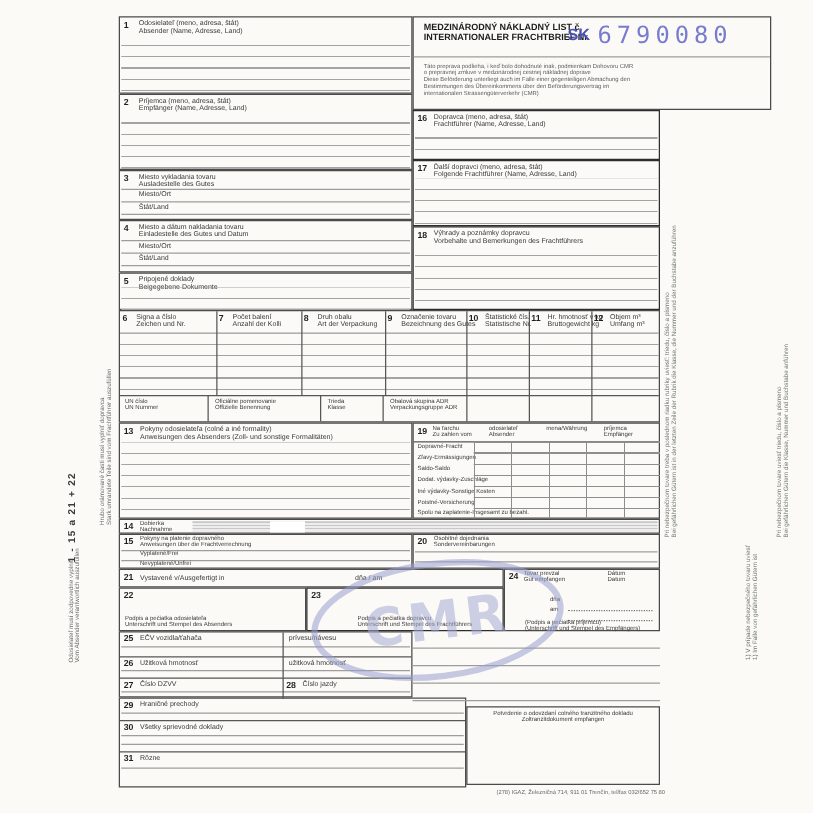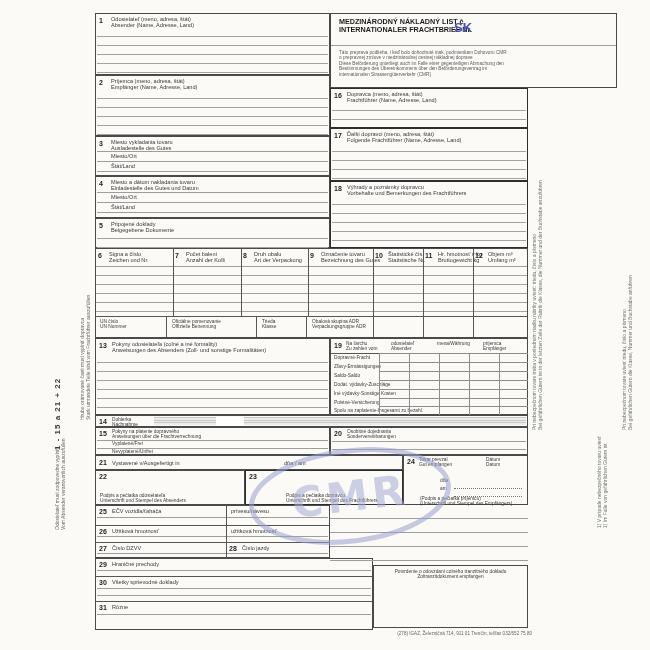--- a/index.html
+++ b/index.html
@@ -75,20 +75,21 @@
       <span class="num" style="left:3px;top:3px">5</span>
       <div class="lbl" style="left:15px;top:2px">Pripojené doklady
 Beigegebene Dokumente</div>
       <div class="ruled" style="left:1px;right:1px;top:11px;height:18px"></div>
     </div>
 
     <div class="bx" style="left:235px;top:0;width:287px;height:75px">
       <div class="title" style="left:8px;top:4px">MEDZINÁRODNÝ NÁKLADNÝ LIST č.
 INTERNATIONALER FRACHTBRIEF Nr.</div>
       <span class="country" style="left:123px;top:6px">SK</span>
+      <span class="serial" style="left:147px;top:3px">6790080</span>
       <div class="hline" style="left:0;right:0;top:31px"></div>
       <div class="legal" style="left:8px;top:36px">Táto preprava podlieha, i keď bolo dohodnuté inak, podmienkam Dohovoru CMR
 o prepravnej zmluve v medzinárodnej cestnej nákladnej doprave
 Diese Beförderung unterliegt auch im Falle einer gegenteiligen Abmachung den
 Bestimmungen des Übereinkommens über den Beförderungsvertrag im
 internationalen Strassengüterverkehr (CMR)</div>
     </div>
 
     <div class="bx heavy" style="left:235px;top:75px;width:198px;height:40px">
       <span class="num" style="left:3px;top:3px">16</span>

